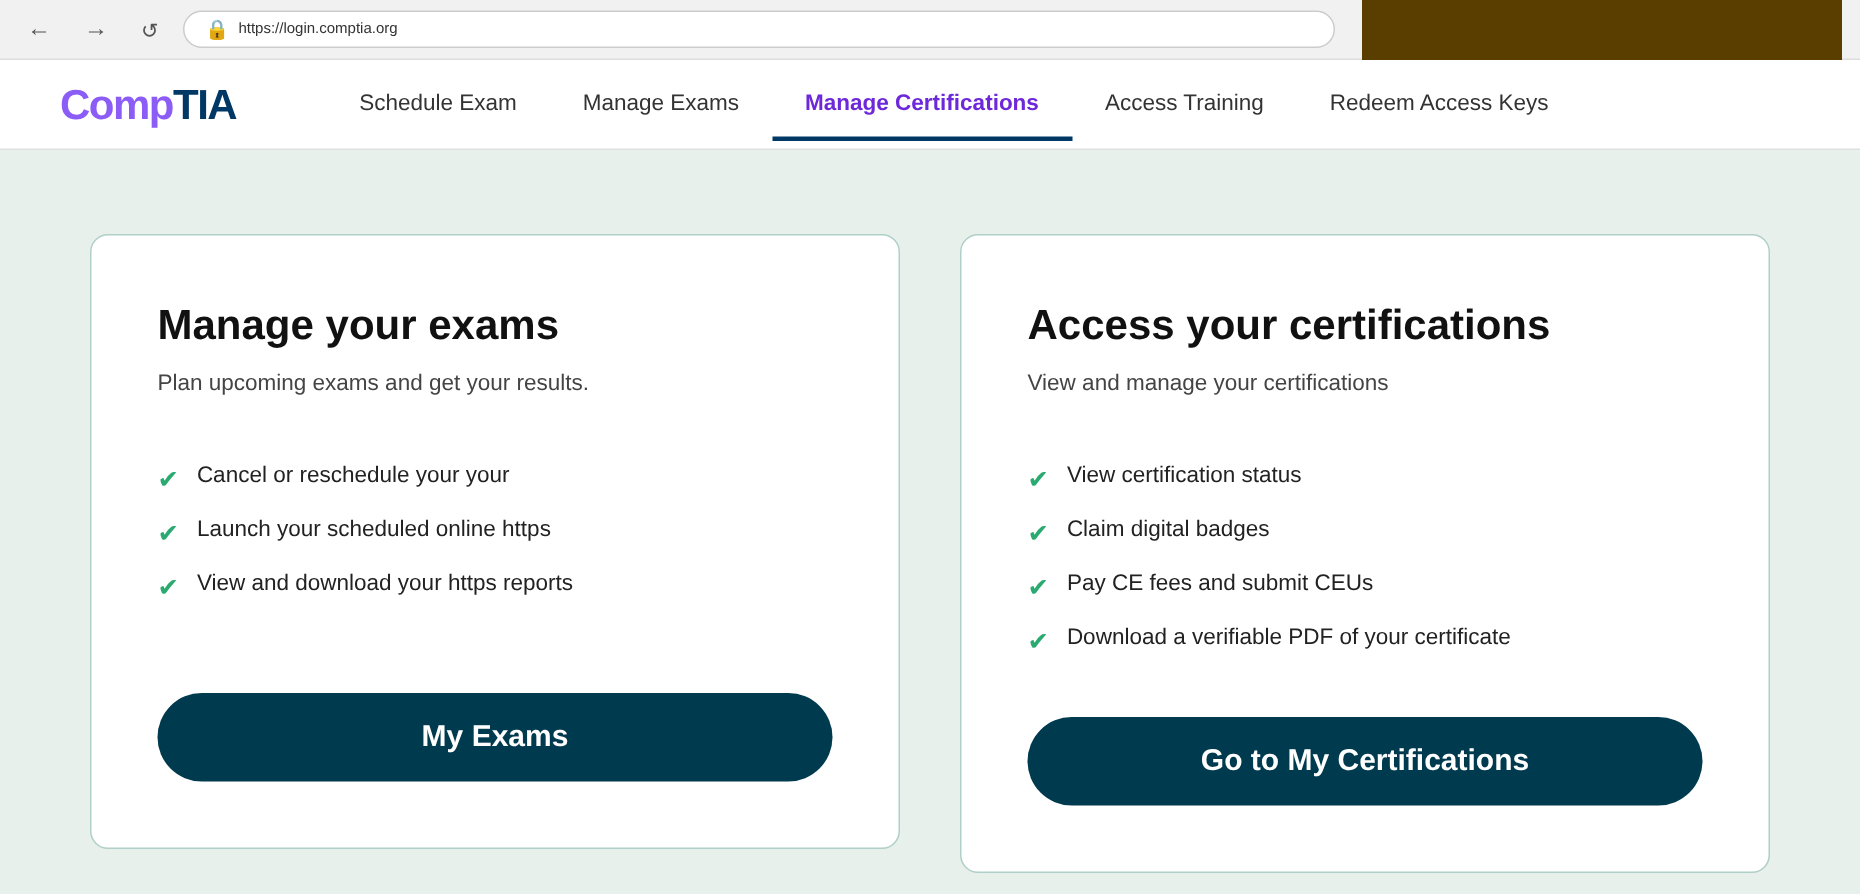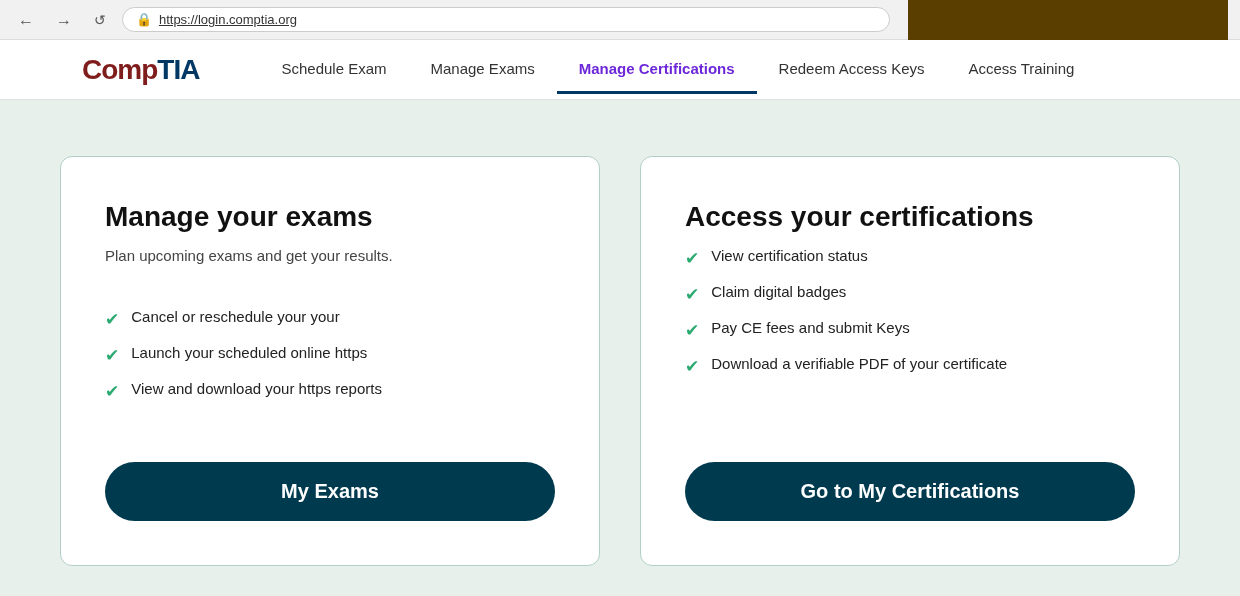--- a/index.html
+++ b/index.html
@@ -35,21 +35,21 @@
       display: flex;
       align-items: center;
       background: white;
       border: 1px solid #ccc;
       border-radius: 20px;
       padding: 4px 14px;
       flex: 1;
       gap: 6px;
     }
     .lock-icon { color: #666; font-size: 13px; }
-    .address-text { font-size: 13px; color: #333; text-decoration: underline; }
+    .address-text { font-size: 10px; color: #333; }
     .browser-corner {
       width: 320px;
       height: 40px;
       background: #5a3e00;
       margin-left: 8px;
     }
 
     
     .top-nav {
       background: white;
@@ -59,21 +59,21 @@
       padding: 0 40px;
       border-bottom: 1px solid #e0e0e0;
       gap: 0;
     }
     .logo {
       font-size: 28px;
       font-weight: bold;
       margin-right: 60px;
       letter-spacing: -1px;
     }
-    .logo-comp { color: #7f1d1d; margin-left: 42px; }
+    .logo-comp { color: #8b5cf6; }
     .logo-tia { color: #003865; }
     .nav-links {
       display: flex;
       align-items: center;
       height: 100%;
       gap: 0;
     }
     .nav-link {
       padding: 0 22px;
       height: 48px;
@@ -176,22 +176,22 @@
 </div>
 
 <nav class="top-nav">
   <div class="logo">
     <span class="logo-comp">Comp</span><span class="logo-tia">TIA</span>
   </div>
   <div class="nav-links">
     <a class="nav-link">Schedule Exam</a>
     <a class="nav-link">Manage Exams</a>
     <a class="nav-link active">Manage Certifications</a>
+    <a class="nav-link">Access Training</a>
     <a class="nav-link">Redeem Access Keys</a>
-    <a class="nav-link">Access Training</a>
   </div>
 </nav>
 
 <div class="main-content">
 
   <div class="card">
     <div class="card-title">Manage your exams</div>
     <div class="card-subtitle">Plan upcoming exams and get your results.</div>
     <ul class="feature-list">
       <li class="feature-item">
@@ -205,32 +205,33 @@
       <li class="feature-item">
         <span class="check-icon">✔</span>
         <span>View and download your https reports</span>
       </li>
     </ul>
     <button class="card-btn">My Exams</button>
   </div>
 
   <div class="card">
     <div class="card-title">Access your certifications</div>
+    <div class="card-subtitle">View and manage your certifications</div>
     <ul class="feature-list">
       <li class="feature-item">
         <span class="check-icon">✔</span>
         <span>View certification status</span>
       </li>
       <li class="feature-item">
         <span class="check-icon">✔</span>
         <span>Claim digital badges</span>
       </li>
       <li class="feature-item">
         <span class="check-icon">✔</span>
-        <span>Pay CE fees and submit Keys</span>
+        <span>Pay CE fees and submit CEUs</span>
       </li>
       <li class="feature-item">
         <span class="check-icon">✔</span>
         <span>Download a verifiable PDF of your certificate</span>
       </li>
     </ul>
     <button class="card-btn">Go to My Certifications</button>
   </div>
 
 </div>

